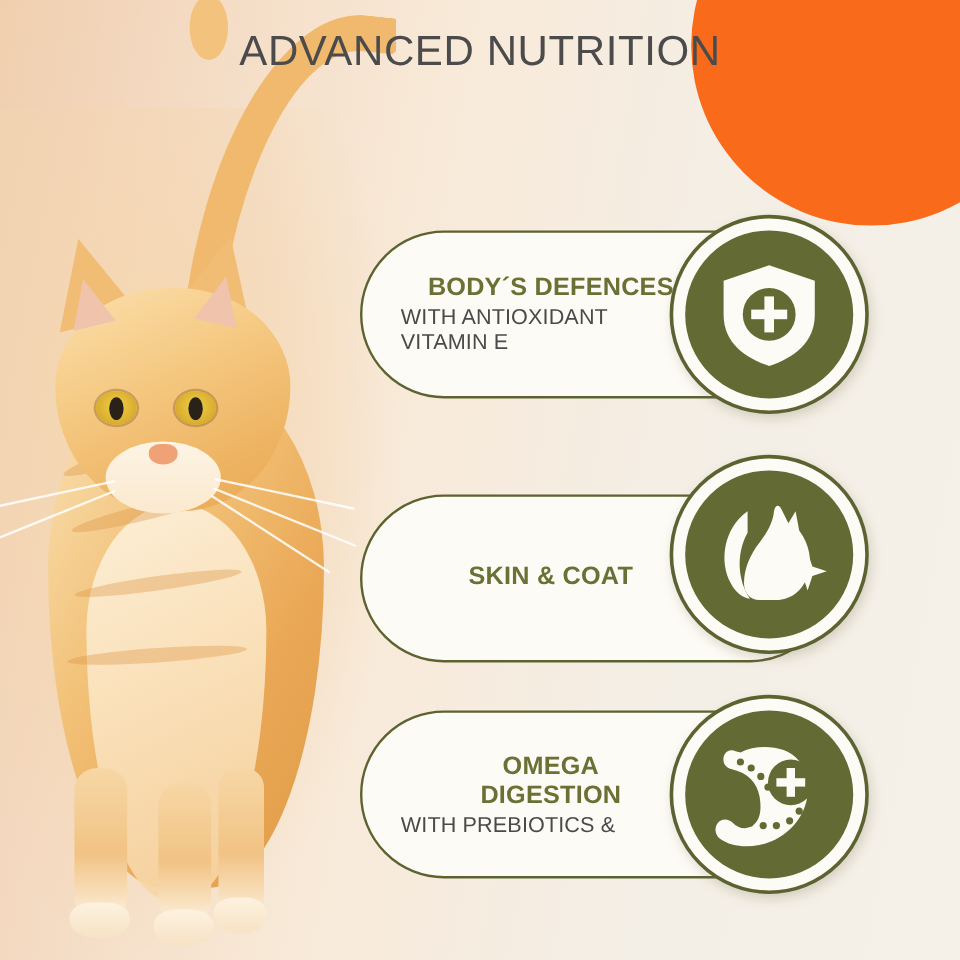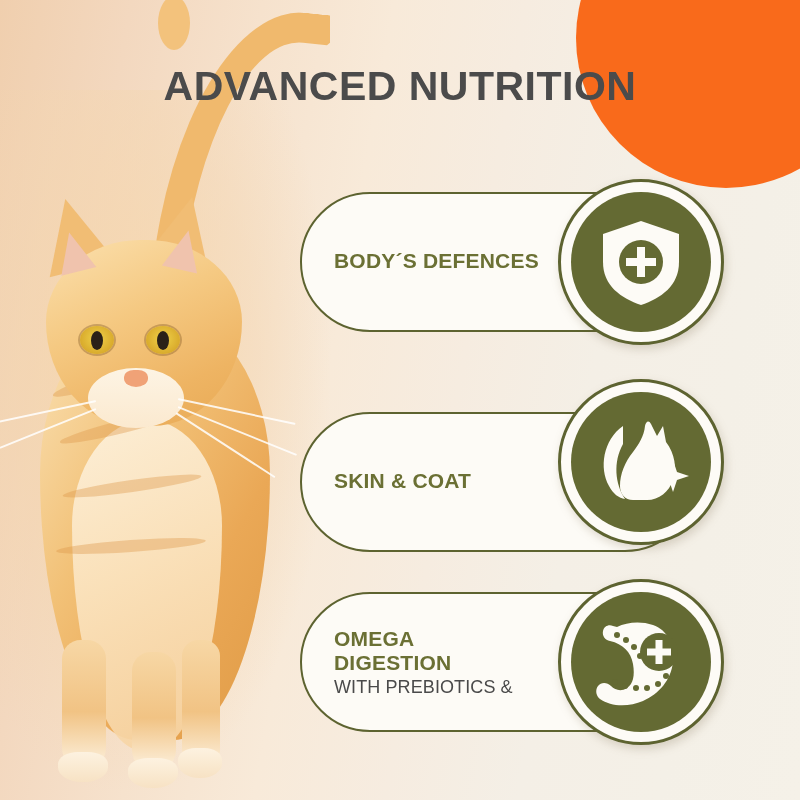--- a/index.html
+++ b/index.html
@@ -205,26 +205,25 @@
   
   .headline {
     position: absolute;
     left: 0;
     top: 22px;
     width: 800px;
     text-align: center;
     z-index: 5;
   }
   .headline .line1 {
-    font-size: 41px;
+    font-size: 35px;
     letter-spacing: .5px;
     color: #4b4b4b;
-    font-weight: 700;
+    font-weight: 400;
     line-height: 1.18;
-    margin-top: 40px;
   }
   .headline .line2 {
     font-size: 37px;
     letter-spacing: .3px;
     color: #f4701f;
     font-weight: 700;
     line-height: 1.22;
     margin-top: 4px;
   }
 
@@ -253,20 +252,21 @@
     display: flex;
     flex-direction: column;
     justify-content: center;
   }
   .card-title {
     color: #6b7034;
     font-weight: 700;
     font-size: 21px;
     line-height: 1.14;
     letter-spacing: .2px;
+    text-align: center;
   }
   .card-sub {
     color: #4a4a4a;
     font-size: 18px;
     line-height: 1.16;
     letter-spacing: .1px;
     margin-top: 2px;
   }
 
   
@@ -347,20 +347,22 @@
   </div>
 
   <div class="headline">
     <div class="line1">ADVANCED NUTRITION</div>
   </div>
 
   <div class="card c1">
     <div class="card-text">
       <div class="card-title">BODY´S DEFENCES</div>
       <div class="card-sub">
+        <div>WITH ANTIOXIDANT</div>
+        <div>VITAMIN E</div>
       </div>
     </div>
   </div>
   <div class="badge b1">
     <div class="badge-inner">
       <svg width="96" height="96" viewBox="0 0 96 96">
         <path d="M48 7 L86 20 L86 48 C86 72 68 84 48 91 C28 84 10 72 10 48 L10 20 Z" fill="#fdfbf6"></path>
         <circle cx="48" cy="48" r="22" fill="#646a33"></circle>
         <rect x="44" y="33" width="8" height="30" fill="#fdfbf6"></rect>
         <rect x="33" y="44" width="30" height="8" fill="#fdfbf6"></rect>

